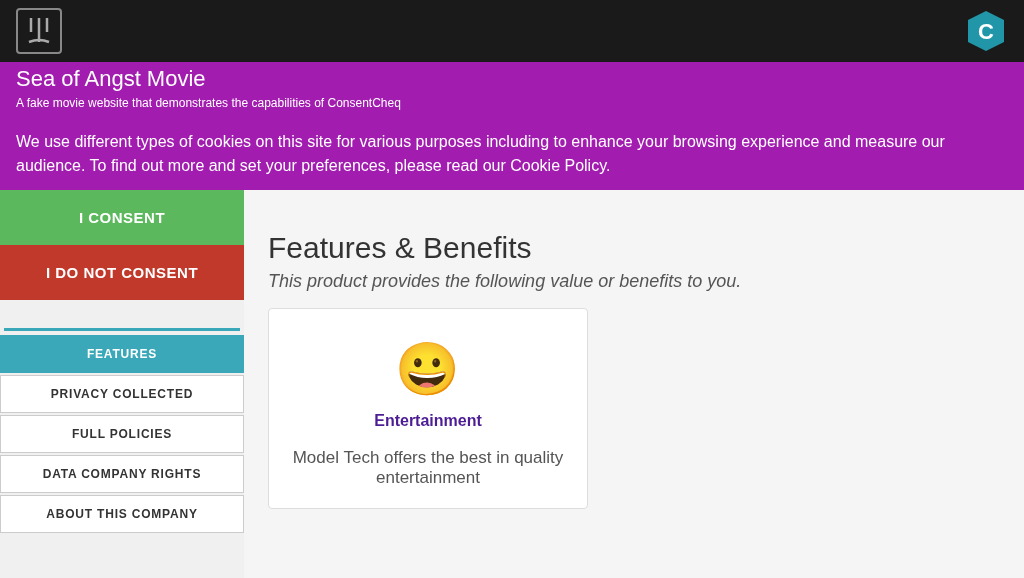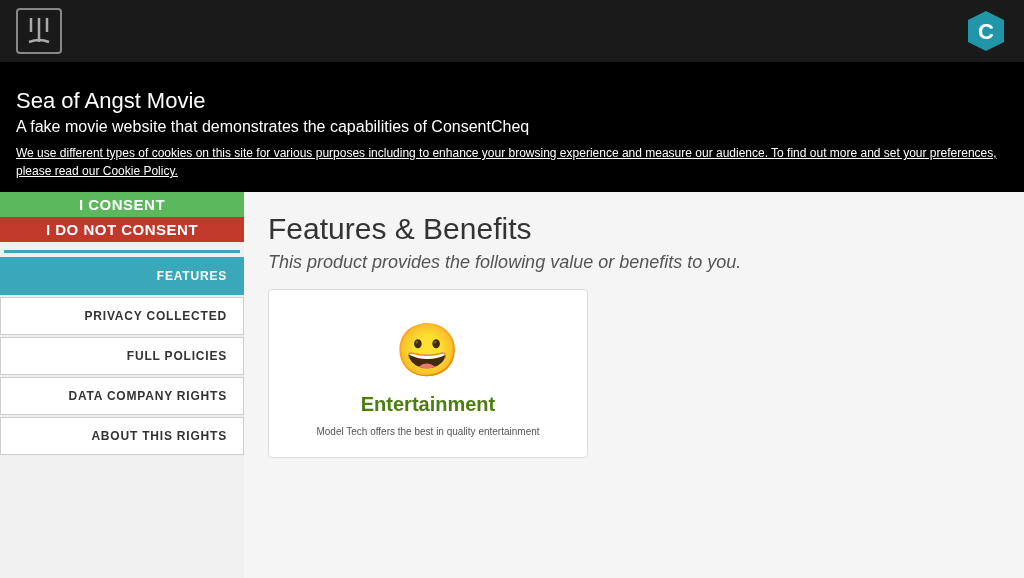--- a/index.html
+++ b/index.html
@@ -40,86 +40,85 @@
       font-weight: 300;
       letter-spacing: -0.5px;
     }
     #logo-right .brand-text span {
       font-weight: 700;
       color: white;
     }
 
     
     #header-band {
-      background: #000000;
-      padding: 26px 16px 12px;
+      background: #a21caf;
+      padding: 4px 16px 12px;
     }
     #site-title {
       color: white;
       font-size: 22px;
       font-weight: 400;
       margin-bottom: 4px;
     }
     #site-subtitle {
       color: white;
+      font-size: 12px;
+      margin-bottom: 20px;
+    }
+    #cookie-notice {
+      color: white;
       font-size: 16px;
-      margin-bottom: 8px;
-    }
-    #cookie-notice {
-      color: white;
-      font-size: 12px;
       line-height: 1.5;
-      text-decoration: underline;
     }
 
     
     #main {
       display: flex;
       height: calc(578px - 62px - 90px);
     }
 
     
     #sidebar {
       width: 244px;
       flex-shrink: 0;
       background: #f0f0f0;
       padding: 0;
     }
     .consent-btn {
       width: 100%;
-      padding: 4px 0;
+      padding: 19px 0;
       font-size: 15px;
       font-weight: 700;
       letter-spacing: 0.5px;
       border: none;
       cursor: pointer;
       text-align: center;
       display: block;
     }
     .consent-btn.green {
       background: #5cb85c;
       color: white;
     }
     .consent-btn.red {
       background: #c0392b;
       color: white;
-      margin-bottom: 8px;
+      margin-bottom: 28px;
     }
     .sidebar-divider {
       height: 3px;
       background: #3aa8b8;
       margin: 0 4px 4px 4px;
     }
     .nav-item {
       width: 100%;
       padding: 11px 16px;
       font-size: 12px;
       font-weight: 600;
       letter-spacing: 0.8px;
-      text-align: right;
+      text-align: center;
       border: 1px solid #ccc;
       background: white;
       cursor: pointer;
       display: block;
       color: #333;
       margin-bottom: 2px;
     }
     .nav-item.active {
       background: #3aa8b8;
       color: white;
@@ -130,20 +129,21 @@
     #content {
       flex: 1;
       padding: 20px 24px;
       background: #f5f5f5;
     }
     #features-title {
       font-size: 30px;
       font-weight: 400;
       color: #333;
       margin-bottom: 6px;
+      margin-top: 21px;
     }
     #features-subtitle {
       font-size: 18px;
       color: #555;
       font-style: italic;
       margin-bottom: 16px;
     }
     .feature-card {
       background: white;
       border: 1px solid #ddd;
@@ -151,27 +151,27 @@
       width: 320px;
       padding: 30px 20px 20px;
       text-align: center;
     }
     .feature-emoji {
       font-size: 52px;
       margin-bottom: 12px;
       display: block;
     }
     .feature-name {
-      font-size: 20px;
+      font-size: 16px;
       font-weight: 700;
-      color: #4d7c0f;
-      margin-bottom: 10px;
+      color: #4c1d95;
+      margin-bottom: 18px;
     }
     .feature-desc {
-      font-size: 10px;
+      font-size: 17px;
       color: #555;
     }
   </style>
 </head>
 <body>
 
 <div id="top-bar">
   <div id="logo-left">
     <svg width="30" height="30" viewBox="0 0 30 30" fill="none">
       <line x1="15" y1="2" x2="15" y2="26" stroke="#aaa" stroke-width="2.5"></line>
@@ -199,21 +199,21 @@
 <div id="main">
 
   <div id="sidebar">
     <button class="consent-btn green">I CONSENT</button>
     <button class="consent-btn red">I DO NOT CONSENT</button>
     <div class="sidebar-divider"></div>
     <button class="nav-item active">FEATURES</button>
     <button class="nav-item">PRIVACY COLLECTED</button>
     <button class="nav-item">FULL POLICIES</button>
     <button class="nav-item">DATA COMPANY RIGHTS</button>
-    <button class="nav-item">ABOUT THIS RIGHTS</button>
+    <button class="nav-item">ABOUT THIS COMPANY</button>
   </div>
 
   <div id="content">
     <h1 id="features-title">Features &amp; Benefits</h1>
     <p id="features-subtitle">This product provides the following value or benefits to you.</p>
     <div class="feature-card">
       <span class="feature-emoji">😀</span>
       <div class="feature-name">Entertainment</div>
       <div class="feature-desc">Model Tech offers the best in quality entertainment</div>
     </div>

